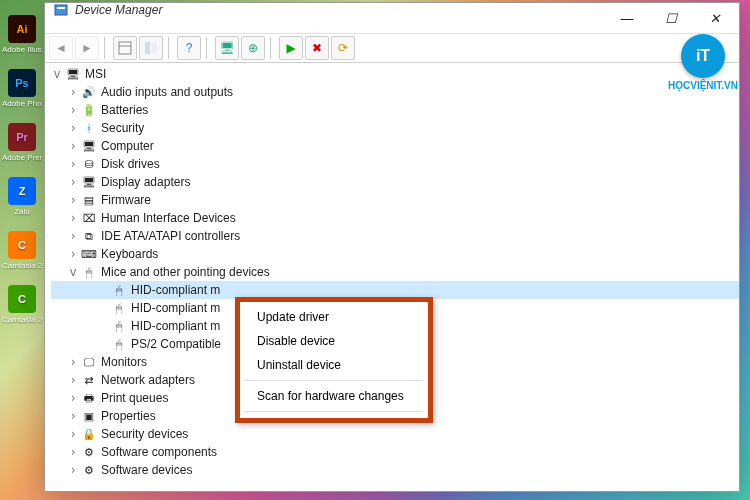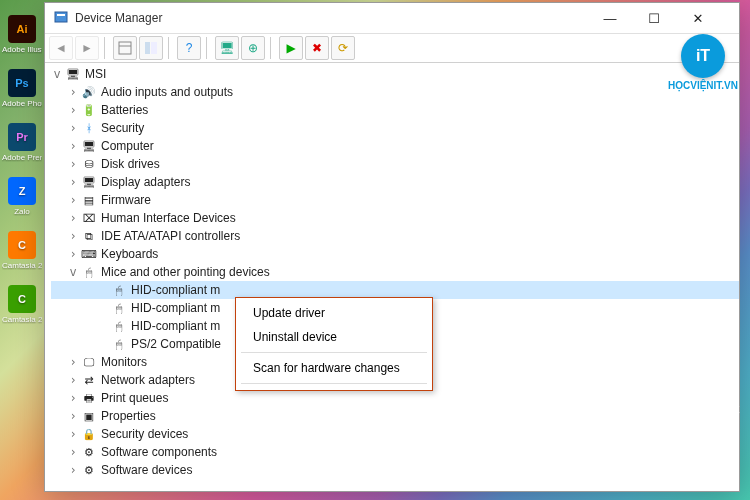--- a/index.html
+++ b/index.html
@@ -2,38 +2,38 @@
 <html><head>
 <meta charset="utf-8">
 <style>
 *{box-sizing:border-box;margin:0;padding:0;font-family:"Segoe UI",Tahoma,sans-serif;}
 body{width:750px;height:500px;overflow:hidden;position:relative;background:linear-gradient(135deg,#5a9b4a 0%,#7fb069 10%,#a8c97a 20%,#d4e09b 30%,#f0a560 40%,#e67c7c 50%,#d65a9e 60%,#a85fb0 70%,#7a6fc0 75%,#5a8fca 80%,#4fb0c8 90%,#48c9b0 100%);}
 .taskbar{position:absolute;left:0;top:0;width:44px;height:500px;display:flex;flex-direction:column;gap:6px;padding-top:10px;align-items:center;}
 .desk-icon{width:36px;height:48px;display:flex;flex-direction:column;align-items:center;justify-content:center;color:#fff;font-size:8px;text-align:center;text-shadow:0 1px 2px rgba(0,0,0,.5);}
 .desk-icon .sq{width:28px;height:28px;border-radius:4px;display:flex;align-items:center;justify-content:center;font-size:11px;font-weight:bold;}
 .desk-icon .lbl{margin-top:2px;width:40px;overflow:hidden;white-space:nowrap;}
 .window{position:absolute;left:44px;top:2px;right:10px;bottom:8px;background:#fff;border:1px solid #999;box-shadow:0 4px 30px rgba(0,0,0,.25);display:flex;flex-direction:column;}
-.titlebar{height:30px;display:flex;align-items:center;padding:0 19px 0 8px;font-size:12px;color:#333;}
+.titlebar{height:30px;display:flex;align-items:flex-start;padding:0 2px 0 8px;font-size:12px;color:#333;font-style:italic;}
 .titlebar .ticon{width:16px;height:16px;margin-right:6px;display:inline-flex;align-items:center;justify-content:center;}
 .titlebar .ttl{flex:1;}
 .winbtn{width:44px;height:30px;display:flex;align-items:center;justify-content:center;font-size:13px;color:#222;}
 .menubar{height:22px;display:flex;align-items:center;padding:0 4px;font-size:12px;color:#222;}
 .menubar span{padding:2px 8px;}
 .toolbar{height:30px;border-top:1px solid #e0e0e0;border-bottom:1px solid #d0d0d0;display:flex;align-items:center;padding:0 4px;gap:2px;}
 .tbtn{width:24px;height:24px;border:1px solid #ccc;border-radius:2px;display:flex;align-items:center;justify-content:center;background:#f8f8f8;font-size:12px;}
 .tbtn.disabled{opacity:.4;}
 .tsep{width:4px;height:22px;border-left:1px solid #ccc;margin:0 3px;}
 .tree{flex:1;overflow-y:auto;overflow-x:hidden;padding:2px 0 2px 6px;font-size:12px;color:#222;position:relative;line-height:18px;}
 .node{display:flex;align-items:center;height:18px;white-space:nowrap;}
 .node .exp{width:12px;text-align:center;color:#777;font-size:12px;font-family:monospace;}
 .node .nicon{width:16px;height:16px;margin:0 4px 0 2px;display:inline-flex;align-items:center;justify-content:center;font-size:11px;}
 .ind1{padding-left:16px;}
 .ind2{padding-left:46px;}
 .node.sel{background:#cde8ff;}
-.ctxmenu{position:absolute;background:#fff;border:1px solid #c2410c;box-shadow:2px 2px 6px rgba(0,0,0,.25);padding:3px;font-size:12px;min-width:198px;z-index:20;}
+.ctxmenu{position:absolute;background:#fff;border:5px solid #c2410c;box-shadow:2px 2px 6px rgba(0,0,0,.25);padding:3px;font-size:12px;min-width:198px;z-index:20;}
 .ctxmenu .mi{padding:5px 14px;}
 .ctxmenu .mi.bold{font-weight:bold;}
 .ctxmenu hr{border:none;border-top:1px solid #ddd;margin:3px 2px;}
 .redbox{position:absolute;border:3px solid #e00;pointer-events:none;}
 .water{position:absolute;right:4px;top:34px;width:86px;text-align:center;color:#0a9bdc;font-size:10px;font-weight:bold;z-index:30;}
 .water .circ{width:44px;height:44px;border-radius:50%;background:#0a9bdc;margin:0 auto 2px;display:flex;align-items:center;justify-content:center;color:#fff;font-size:16px;font-weight:900;box-shadow:0 2px 4px rgba(0,0,0,.25);}
 .oc{position:absolute;right:4px;bottom:78px;color:#fff;font-size:24px;font-weight:300;letter-spacing:6px;opacity:.85;}
 </style>
 </head>
 <body>
@@ -41,21 +41,21 @@
 <div class="taskbar" id="dock">
     <div class="desk-icon">
       <div class="sq" style="background:#2a0a00;color:#ff9a00">Ai</div>
       <div class="lbl">Adobe Illustrator</div>
     </div>
     <div class="desk-icon">
       <div class="sq" style="background:#001e36;color:#31a8ff">Ps</div>
       <div class="lbl">Adobe Photoshop</div>
     </div>
     <div class="desk-icon">
-      <div class="sq" style="background:#0c4a6e;color:#e879f9">Pr</div>
+      <div class="sq" style="background:#7f1d1d;color:#e879f9">Pr</div>
       <div class="lbl">Adobe Premiere</div>
     </div>
     <div class="desk-icon">
       <div class="sq" style="background:#0068ff;color:#ffffff">Z</div>
       <div class="lbl">Zalo</div>
     </div>
     <div class="desk-icon">
       <div class="sq" style="background:#ff7a00;color:#ffffff">C</div>
       <div class="lbl">Camtasia 20</div>
     </div>
@@ -222,20 +222,21 @@
       <div class="node ind1">
         <span class="exp">›</span>
         <span class="nicon">⚙</span>
         <span>Software devices</span>
       </div>
     </div>
 </div>
 
 <div class="ctxmenu" id="ctx" style="left:235px;top:297px;">
     <div class="mi">Update driver</div>
+    <div class="mi">Disable device</div>
     <div class="mi">Uninstall device</div>
     <hr>
     <div class="mi">Scan for hardware changes</div>
     <hr>
   </div>
 <div class="redbox" style="left:239px;top:298px;width:116px;height:24px;"></div>
 
 <div class="water">
   <div class="circ">iT</div>
   <div>HỌCVIỆNIT.VN</div>

